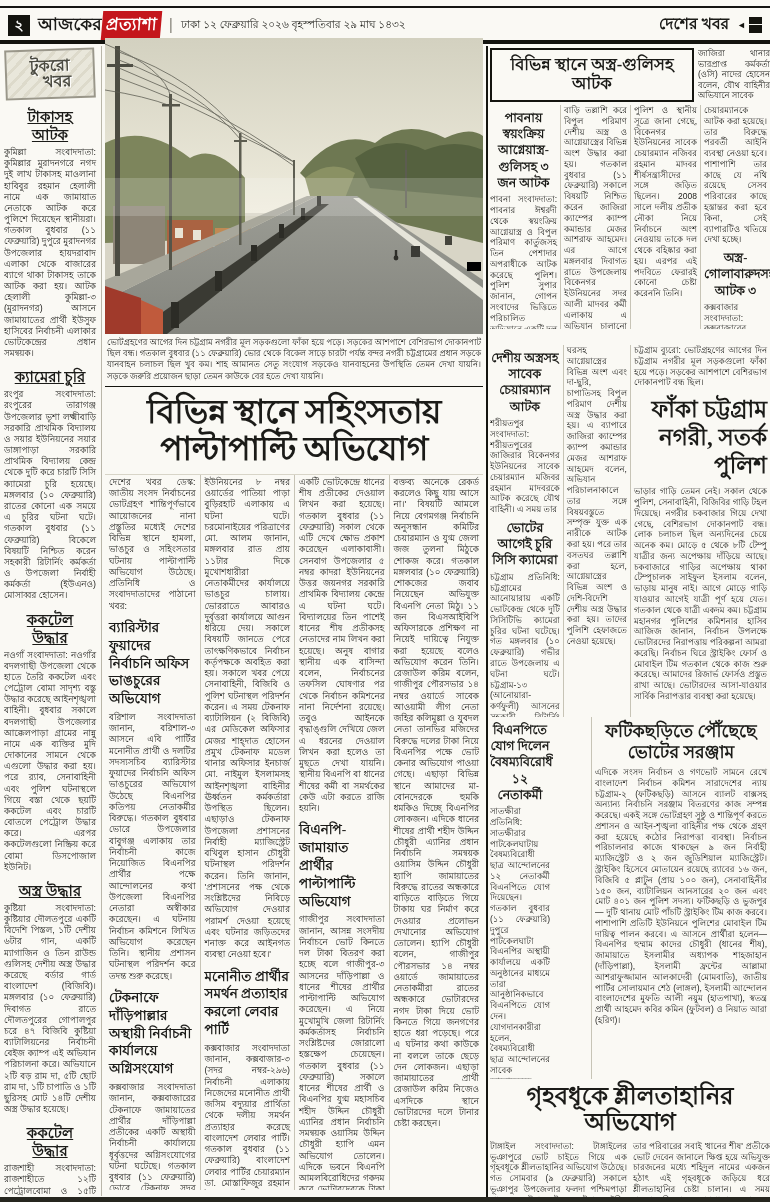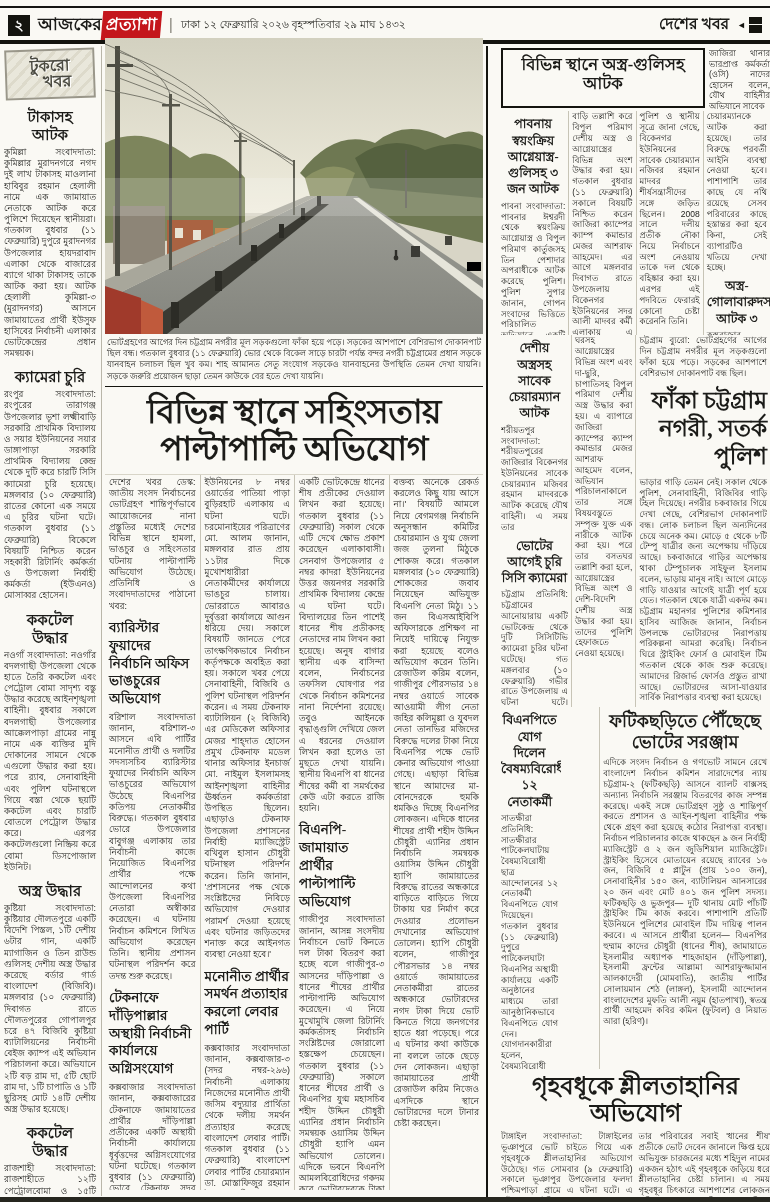--- a/index.html
+++ b/index.html
@@ -26,48 +26,48 @@
   
   .rail{position:absolute;left:4px;top:46px;width:98px;height:1150px;overflow:hidden;
         padding-right:5px;box-sizing:border-box;border-right:1px solid #b9b6a9;}
   .rail-logo{width:86px;height:46px;margin:3px auto 6px;border:2px solid #9a978a;
              background:repeating-linear-gradient(135deg,#e9e7db 0 6px,#dddacb 6px 9px);
              transform:rotate(-2deg);display:flex;flex-direction:column;align-items:center;
              justify-content:center;font-weight:bold;color:#4b4b42;font-size:16px;line-height:1.0;
              text-shadow:1px 1px 0 #fff;}
   .rail-logo span:last-child{margin-left:14px;}
   .rail h3{font-size:15px;font-weight:bold;text-align:center;margin:9px 8px 3px;line-height:1.2;
-           font-family:"Liberation Serif",serif;}
+           font-family:"Liberation Serif",serif;text-decoration:underline;}
   .rail p{font-size:8.8px;line-height:1.27;text-align:justify;margin:0;}
   
   .center{position:absolute;left:105px;top:38px;width:378px;height:1152px;overflow:hidden;}
   .photo{width:378px;height:296px;display:block;background:#d8d5c6;}
   .caption{font-size:8.4px;line-height:1.33;text-align:justify;padding:3px 2px 4px;
            border-bottom:1.5px solid #14140f;margin:0;}
   .mainhead{font-family:"Liberation Serif",serif;font-size:33px;font-weight:bold;
             text-align:center;line-height:1.14;margin:7px 0 5px;letter-spacing:-.5px;}
   .story-cols{display:flex;height:716px;overflow:hidden;border-top:1px solid #d8d5c8;}
   .scol{width:25%;box-sizing:border-box;padding:2px 4px 0;overflow:hidden;border-left:1px solid #c7c4b6;}
   .scol:first-child{border-left:none;}
   .sub{font-size:13.5px;font-weight:bold;text-align:left;line-height:1.32;margin:7px 0 4px;
        font-family:"Liberation Serif",serif;}
   .bt{font-size:8.8px;line-height:1.28;text-align:justify;margin:0 0 4px;}
   
   .rsec{position:absolute;left:486px;top:46px;width:284px;height:1152px;overflow:hidden;
-        border-left:2px solid #14140f;padding-left:13px;box-sizing:border-box;}
+        border-left:2px solid #14140f;padding-left:2px;box-sizing:border-box;}
   .rtoprow{display:flex;gap:4px;}
   .rbox{width:204px;border:2px solid #14140f;box-sizing:border-box;text-align:center;
         font-weight:bold;font-size:16.5px;line-height:1.15;padding:6px 2px;margin:2px 0 3px;
         font-family:"Liberation Serif",serif;}
   .c4lead{flex:1;font-size:8.4px;line-height:1.26;text-align:justify;overflow:hidden;margin:2px 0 0;}
   .rrow{display:flex;overflow:hidden;}
   .rrow .rc{box-sizing:border-box;padding:0 3px;overflow:hidden;border-left:1px solid #c7c4b6;}
   .rrow .rc:first-child{border-left:none;padding-left:0;}
   .rowA{height:224px;}
-  .rowB{height:372px;}
+  .rowB{height:372px;margin-top:16px;}
   .rowC{height:362px;gap:38px;}
   .rowD{height:152px;display:block;}
   .w25{width:25%;} .w26{width:26%;} .w24{width:24%;} .w50{width:50%;} .w74{width:74%;}
   .rsub{font-size:12.5px;font-weight:bold;text-align:center;line-height:1.3;margin:5px 0 3px;
         font-family:"Liberation Serif",serif;}
   .rbig{font-size:23px;font-weight:bold;text-align:right;line-height:1.22;margin:8px 0 6px;
         font-family:"Liberation Serif",serif;}
   .rmid{font-size:17.5px;font-weight:bold;text-align:center;line-height:1.2;margin:4px 0 4px;
         font-family:"Liberation Serif",serif;}
   .rhuge{font-size:24px;font-weight:bold;text-align:center;line-height:1.1;margin:4px 0 5px;

